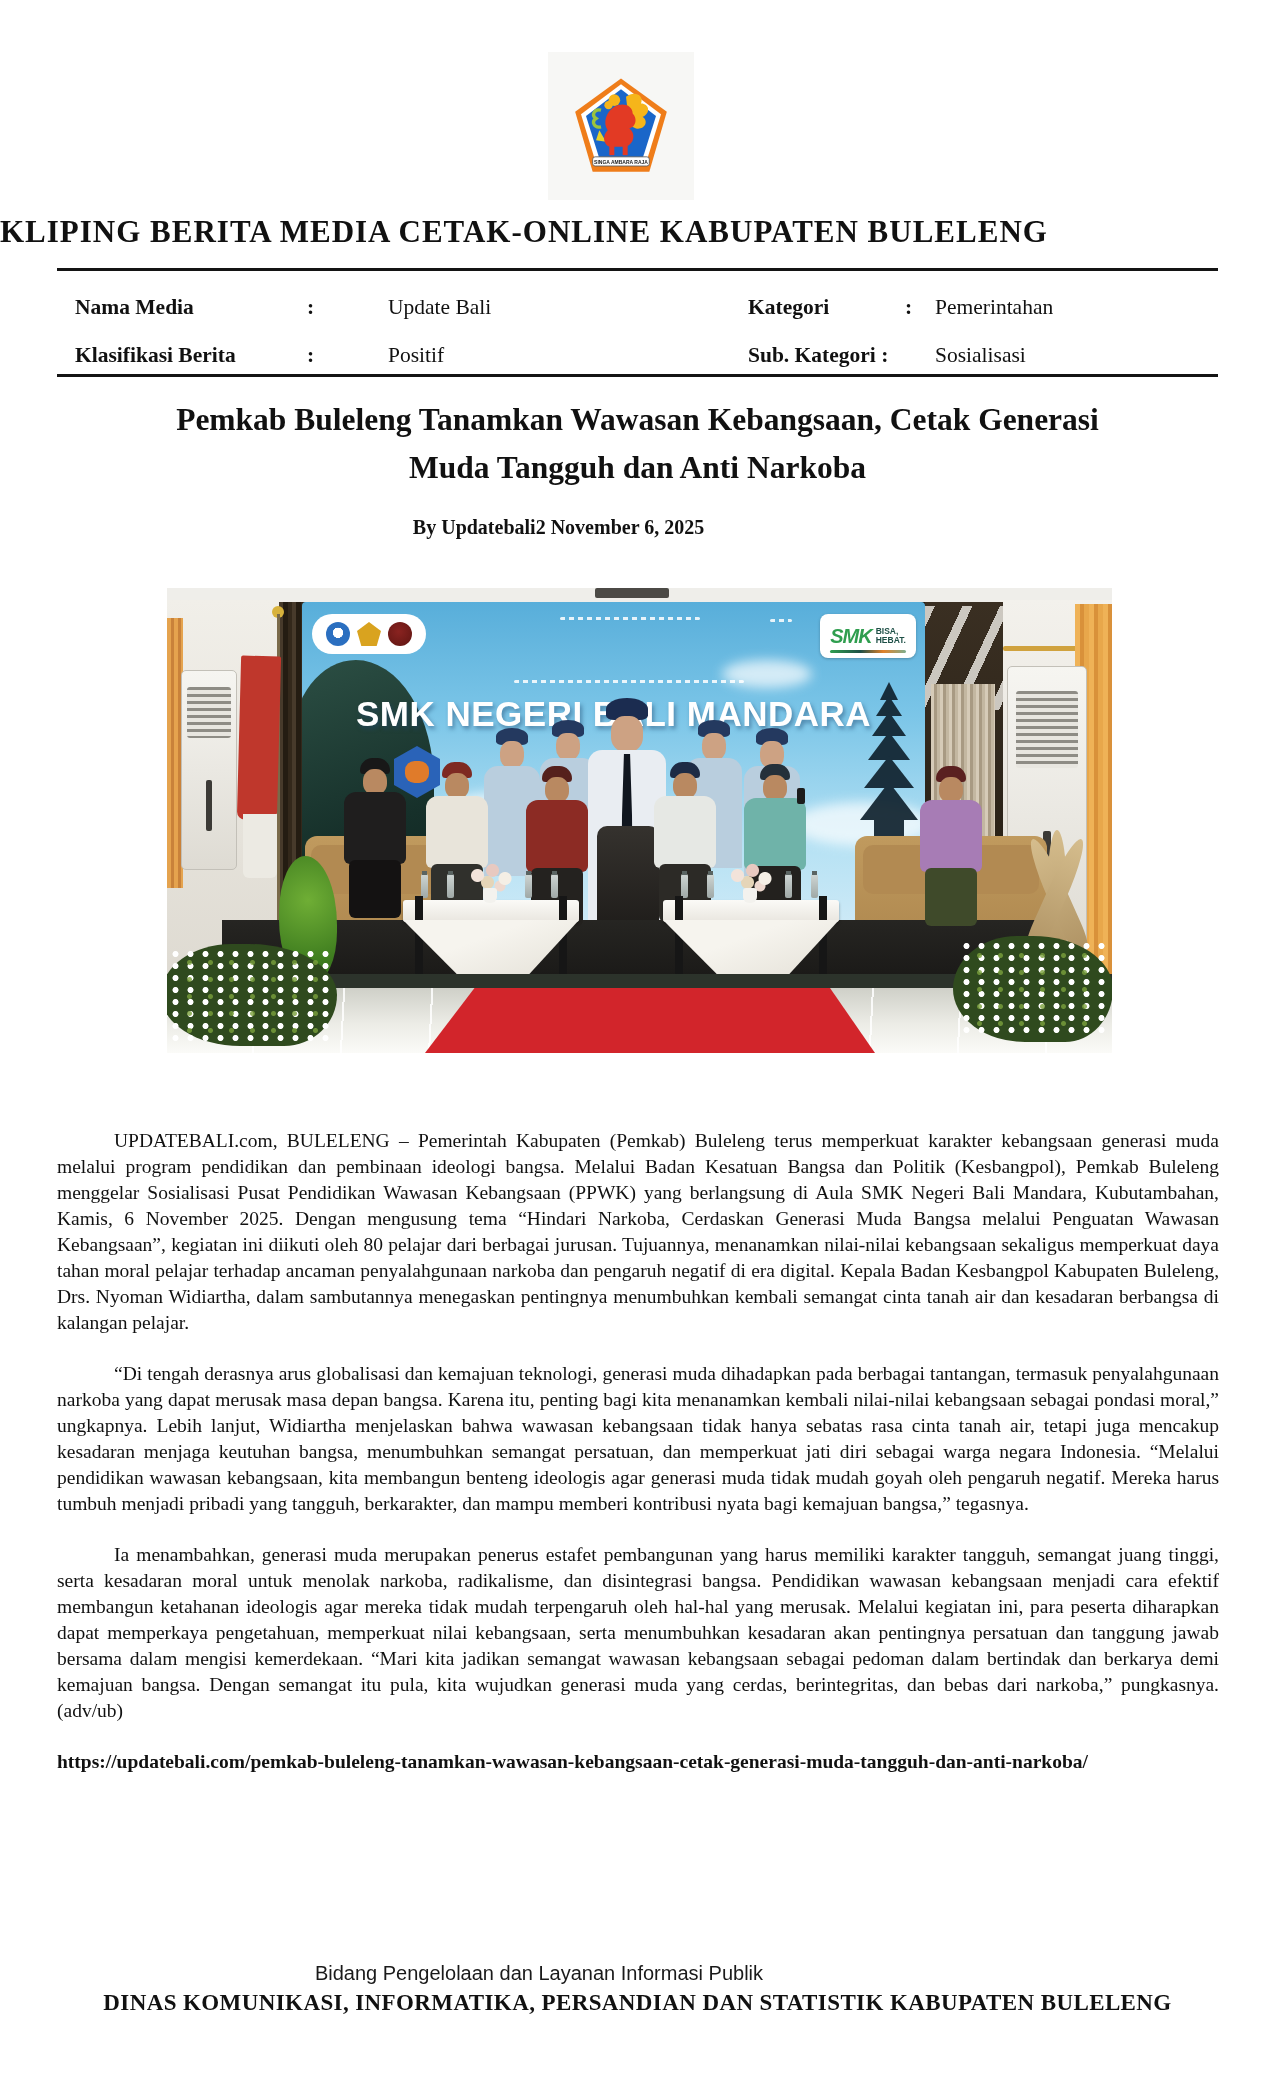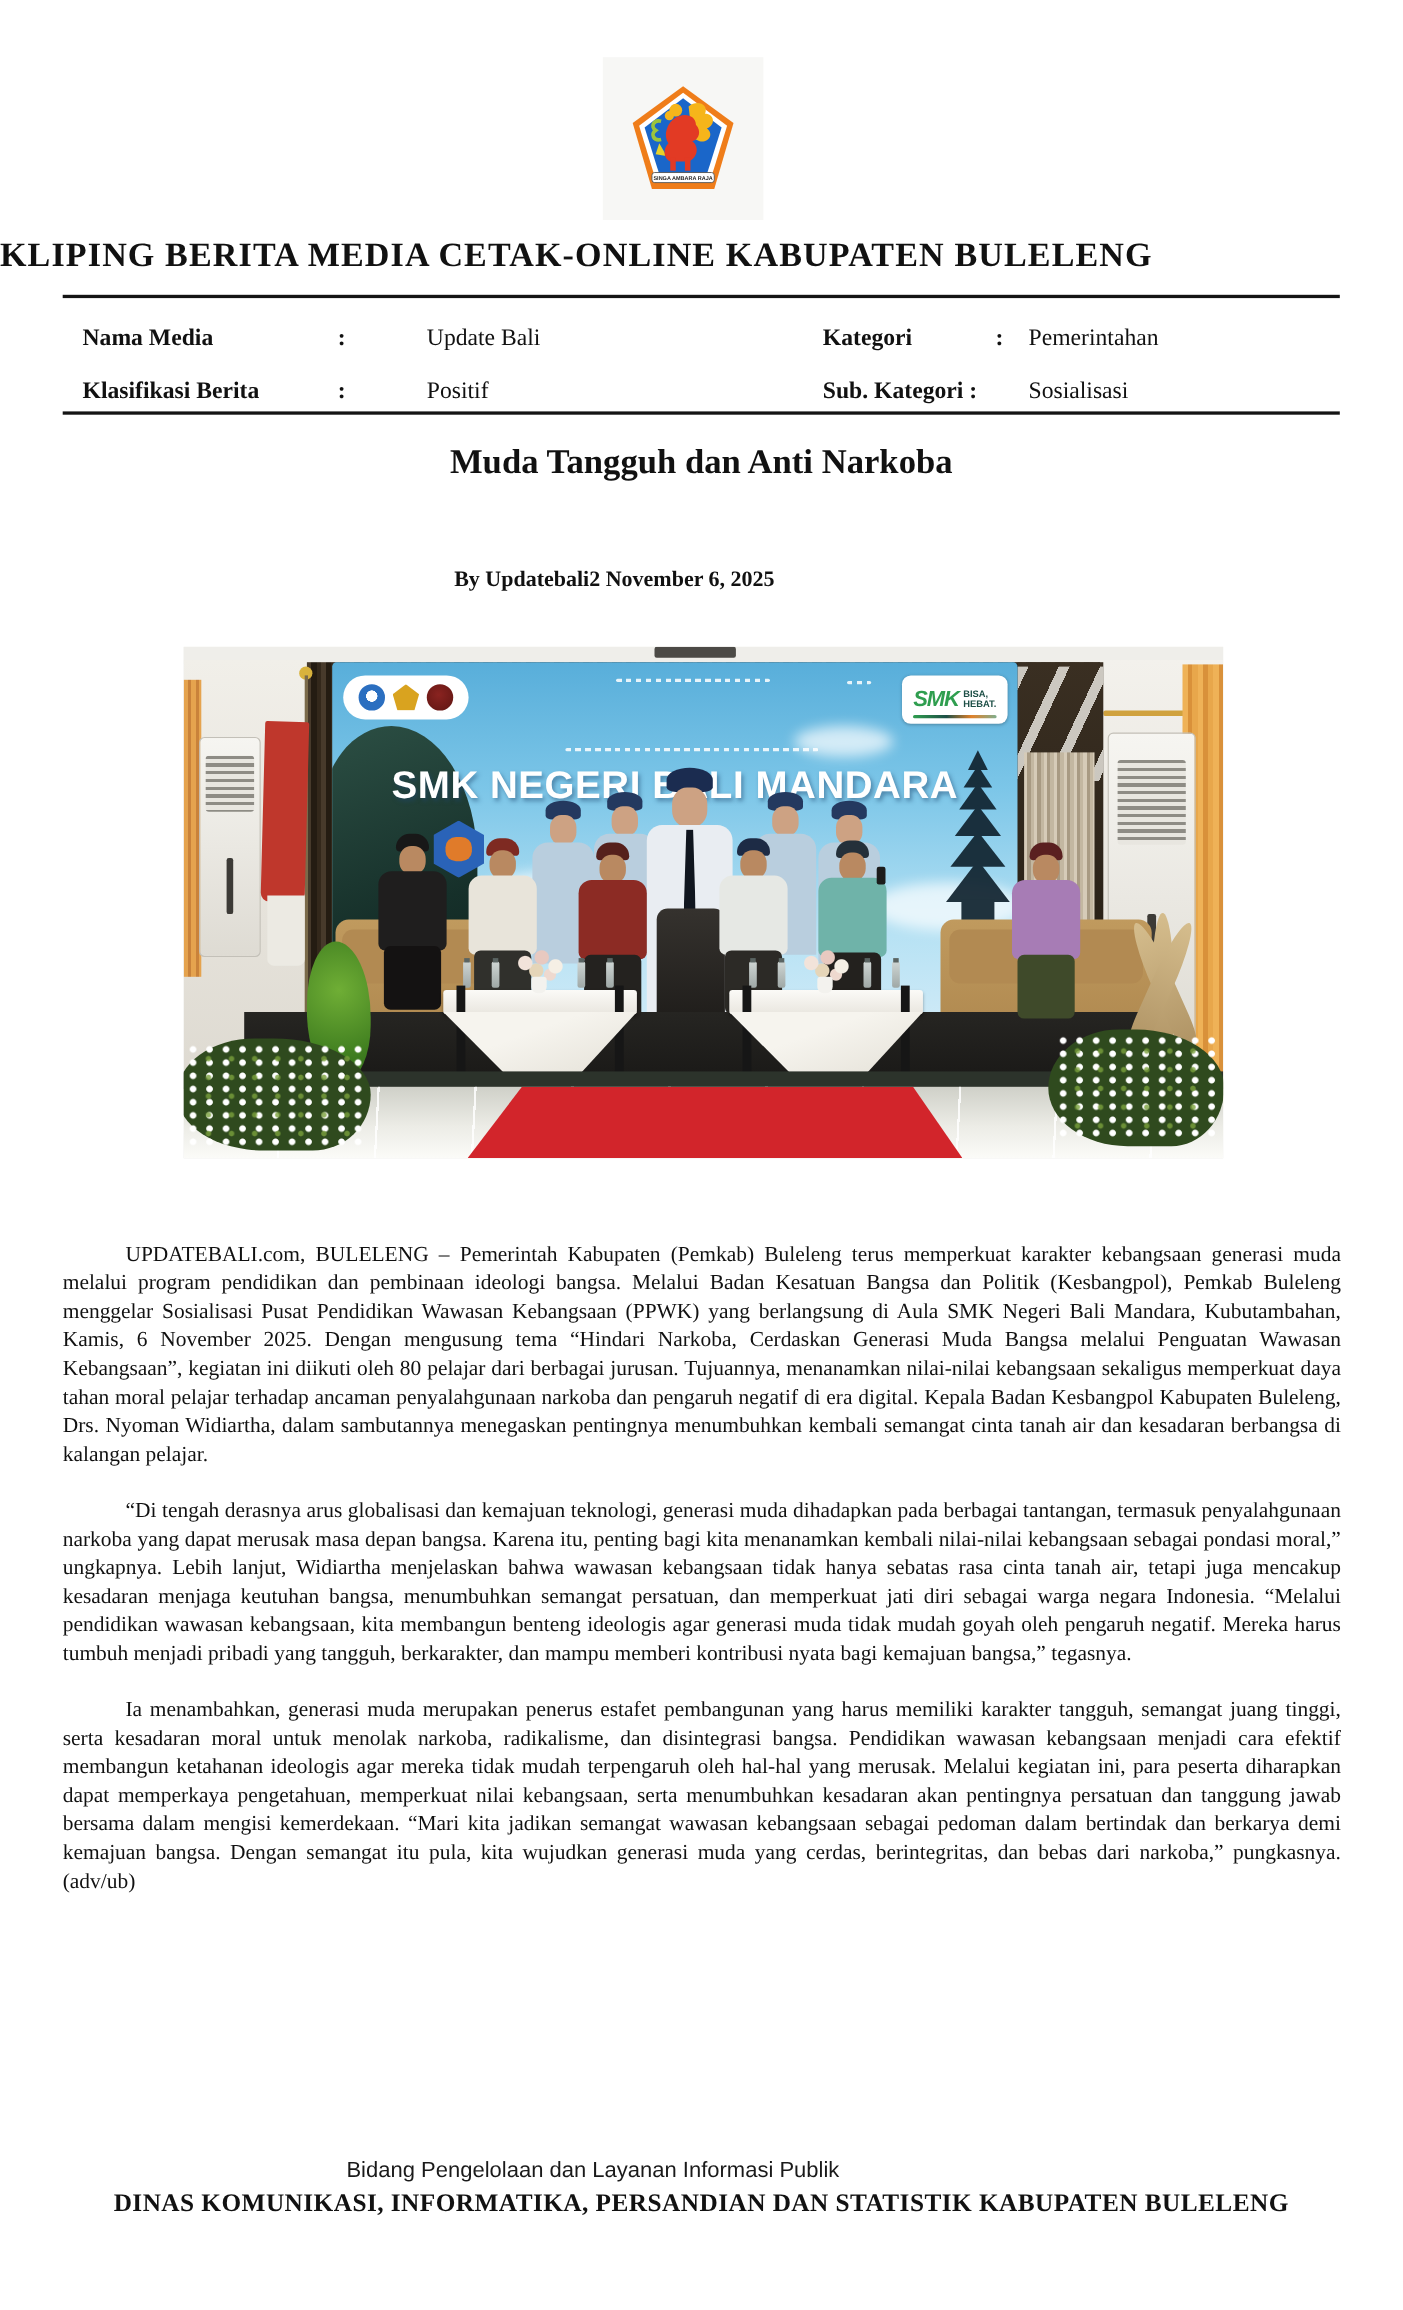--- a/index.html
+++ b/index.html
@@ -262,20 +262,21 @@
   <span class="meta-cell row1 mx-v2">Pemerintahan</span>
   <span class="meta-cell meta-label row2 mx-l1">Klasifikasi Berita</span>
   <span class="meta-cell meta-label row2 mx-c1">:</span>
   <span class="meta-cell row2 mx-v1">Positif</span>
   <span class="meta-cell meta-label row2 mx-l2">Sub. Kategori :</span>
   <span class="meta-cell row2 mx-v2">Sosialisasi</span>
 </div>
 <div class="abs rule" id="rule2"></div>
 
 <div class="abs" id="article-title">
+  <div>Pemkab Buleleng Tanamkan Wawasan Kebangsaan, Cetak Generasi</div>
   <div>Muda Tangguh dan Anti Narkoba</div>
 </div>
 <div class="abs" id="byline">By Updatebali2 November 6, 2025</div>
 
 <div class="abs" id="photo">
   <div class="abs ph-ceiling"></div>
   <div class="abs ph-vent"></div>
   <div class="abs ph-wall-left"></div>
   <div class="abs ph-stage-wall"></div>
   <div class="abs ph-wall-right"></div>
@@ -434,16 +435,17 @@
   <div class="abs ph-plant-left"></div>
   <div class="abs ph-wheat"></div>
   <div class="abs bed ph-bed-left"></div>
   <div class="abs bed ph-bed-right"></div>
 </div>
 
 <div class="abs" id="body-text">
   <p>UPDATEBALI.com, BULELENG – Pemerintah Kabupaten (Pemkab) Buleleng terus memperkuat karakter kebangsaan generasi muda melalui program pendidikan dan pembinaan ideologi bangsa. Melalui Badan Kesatuan Bangsa dan Politik (Kesbangpol), Pemkab Buleleng menggelar Sosialisasi Pusat Pendidikan Wawasan Kebangsaan (PPWK) yang berlangsung di Aula SMK Negeri Bali Mandara, Kubutambahan, Kamis, 6 November 2025. Dengan mengusung tema “Hindari Narkoba, Cerdaskan Generasi Muda Bangsa melalui Penguatan Wawasan Kebangsaan”, kegiatan ini diikuti oleh 80 pelajar dari berbagai jurusan. Tujuannya, menanamkan nilai-nilai kebangsaan sekaligus memperkuat daya tahan moral pelajar terhadap ancaman penyalahgunaan narkoba dan pengaruh negatif di era digital. Kepala Badan Kesbangpol Kabupaten Buleleng, Drs. Nyoman Widiartha, dalam sambutannya menegaskan pentingnya menumbuhkan kembali semangat cinta tanah air dan kesadaran berbangsa di kalangan pelajar.</p>
   <p>“Di tengah derasnya arus globalisasi dan kemajuan teknologi, generasi muda dihadapkan pada berbagai tantangan, termasuk penyalahgunaan narkoba yang dapat merusak masa depan bangsa. Karena itu, penting bagi kita menanamkan kembali nilai-nilai kebangsaan sebagai pondasi moral,” ungkapnya. Lebih lanjut, Widiartha menjelaskan bahwa wawasan kebangsaan tidak hanya sebatas rasa cinta tanah air, tetapi juga mencakup kesadaran menjaga keutuhan bangsa, menumbuhkan semangat persatuan, dan memperkuat jati diri sebagai warga negara Indonesia. “Melalui pendidikan wawasan kebangsaan, kita membangun benteng ideologis agar generasi muda tidak mudah goyah oleh pengaruh negatif. Mereka harus tumbuh menjadi pribadi yang tangguh, berkarakter, dan mampu memberi kontribusi nyata bagi kemajuan bangsa,” tegasnya.</p>
   <p>Ia menambahkan, generasi muda merupakan penerus estafet pembangunan yang harus memiliki karakter tangguh, semangat juang tinggi, serta kesadaran moral untuk menolak narkoba, radikalisme, dan disintegrasi bangsa. Pendidikan wawasan kebangsaan menjadi cara efektif membangun ketahanan ideologis agar mereka tidak mudah terpengaruh oleh hal-hal yang merusak. Melalui kegiatan ini, para peserta diharapkan dapat memperkaya pengetahuan, memperkuat nilai kebangsaan, serta menumbuhkan kesadaran akan pentingnya persatuan dan tanggung jawab bersama dalam mengisi kemerdekaan. “Mari kita jadikan semangat wawasan kebangsaan sebagai pedoman dalam bertindak dan berkarya demi kemajuan bangsa. Dengan semangat itu pula, kita wujudkan generasi muda yang cerdas, berintegritas, dan bebas dari narkoba,” pungkasnya.(adv/ub)</p>
+  <p class="url-line">https://updatebali.com/pemkab-buleleng-tanamkan-wawasan-kebangsaan-cetak-generasi-muda-tangguh-dan-anti-narkoba/</p>
 </div>
 
 <div class="abs" id="footer-line1">Bidang Pengelolaan dan Layanan Informasi Publik</div>
 <div class="abs" id="footer-line2">DINAS KOMUNIKASI, INFORMATIKA, PERSANDIAN DAN STATISTIK KABUPATEN BULELENG</div>
 
 </body></html>

